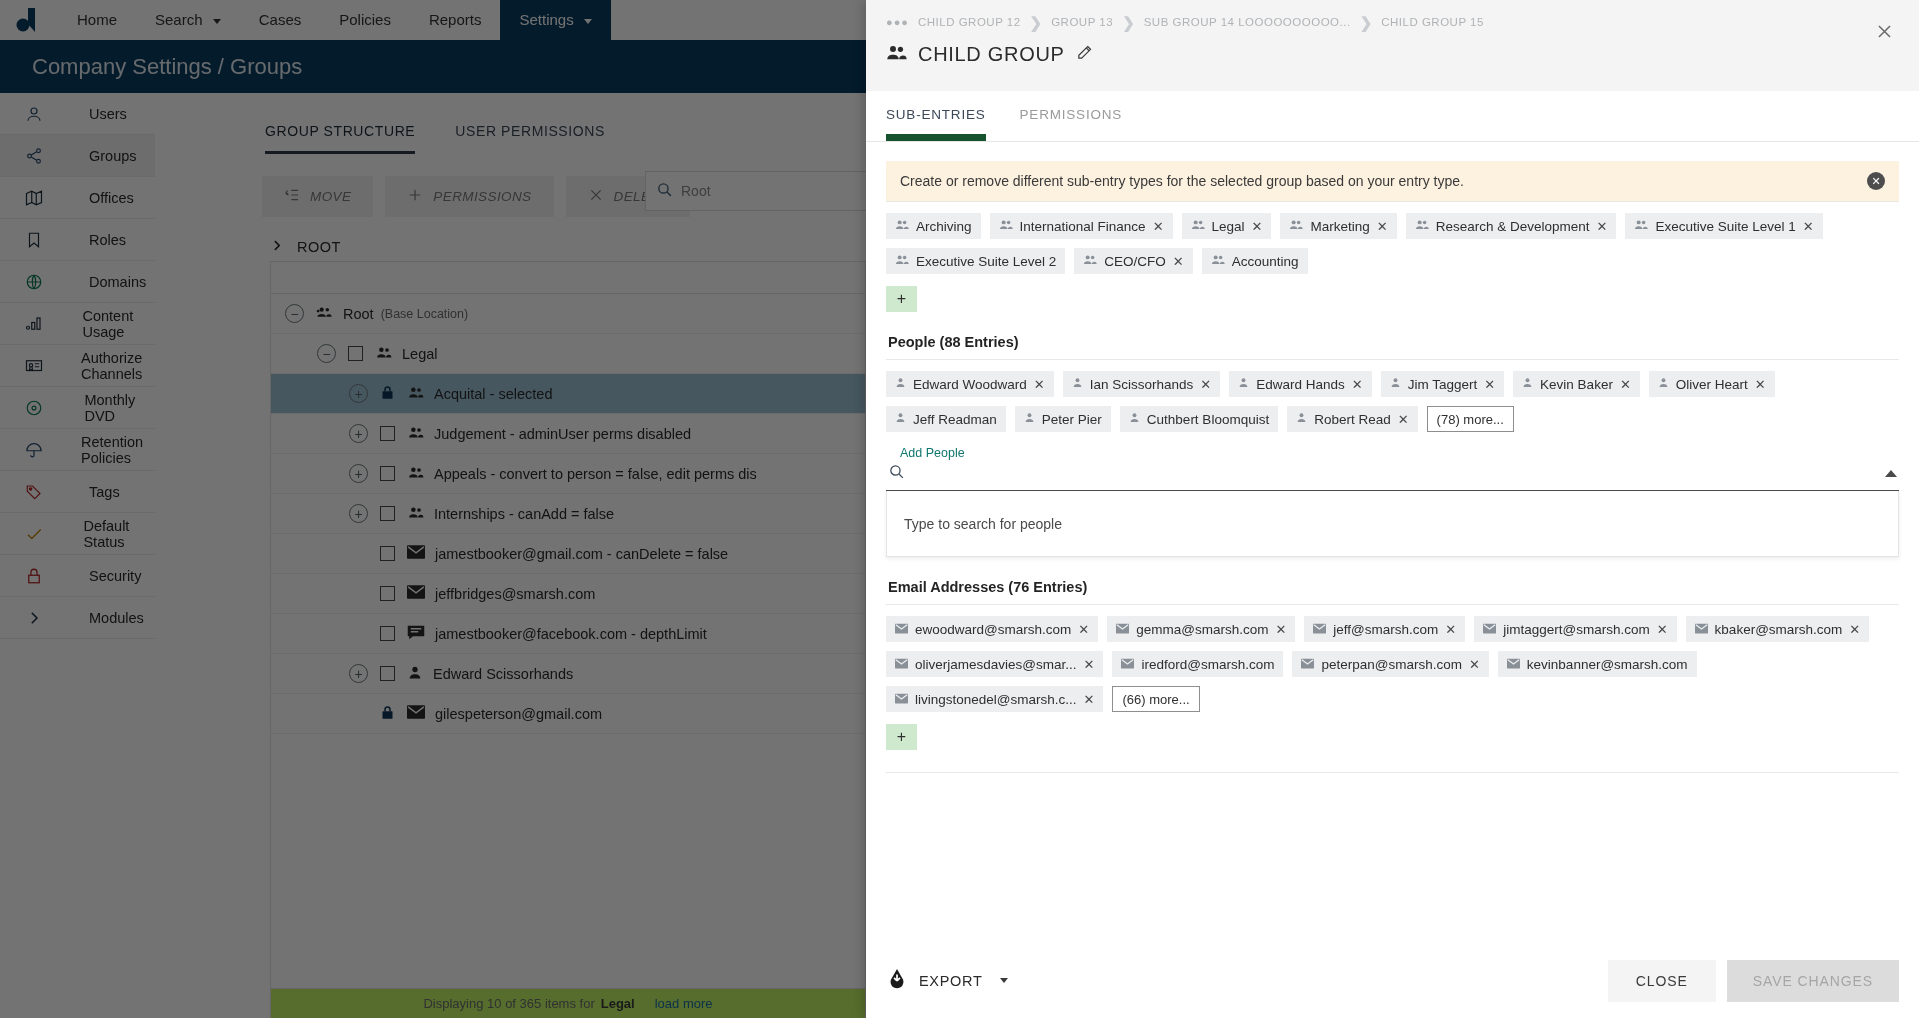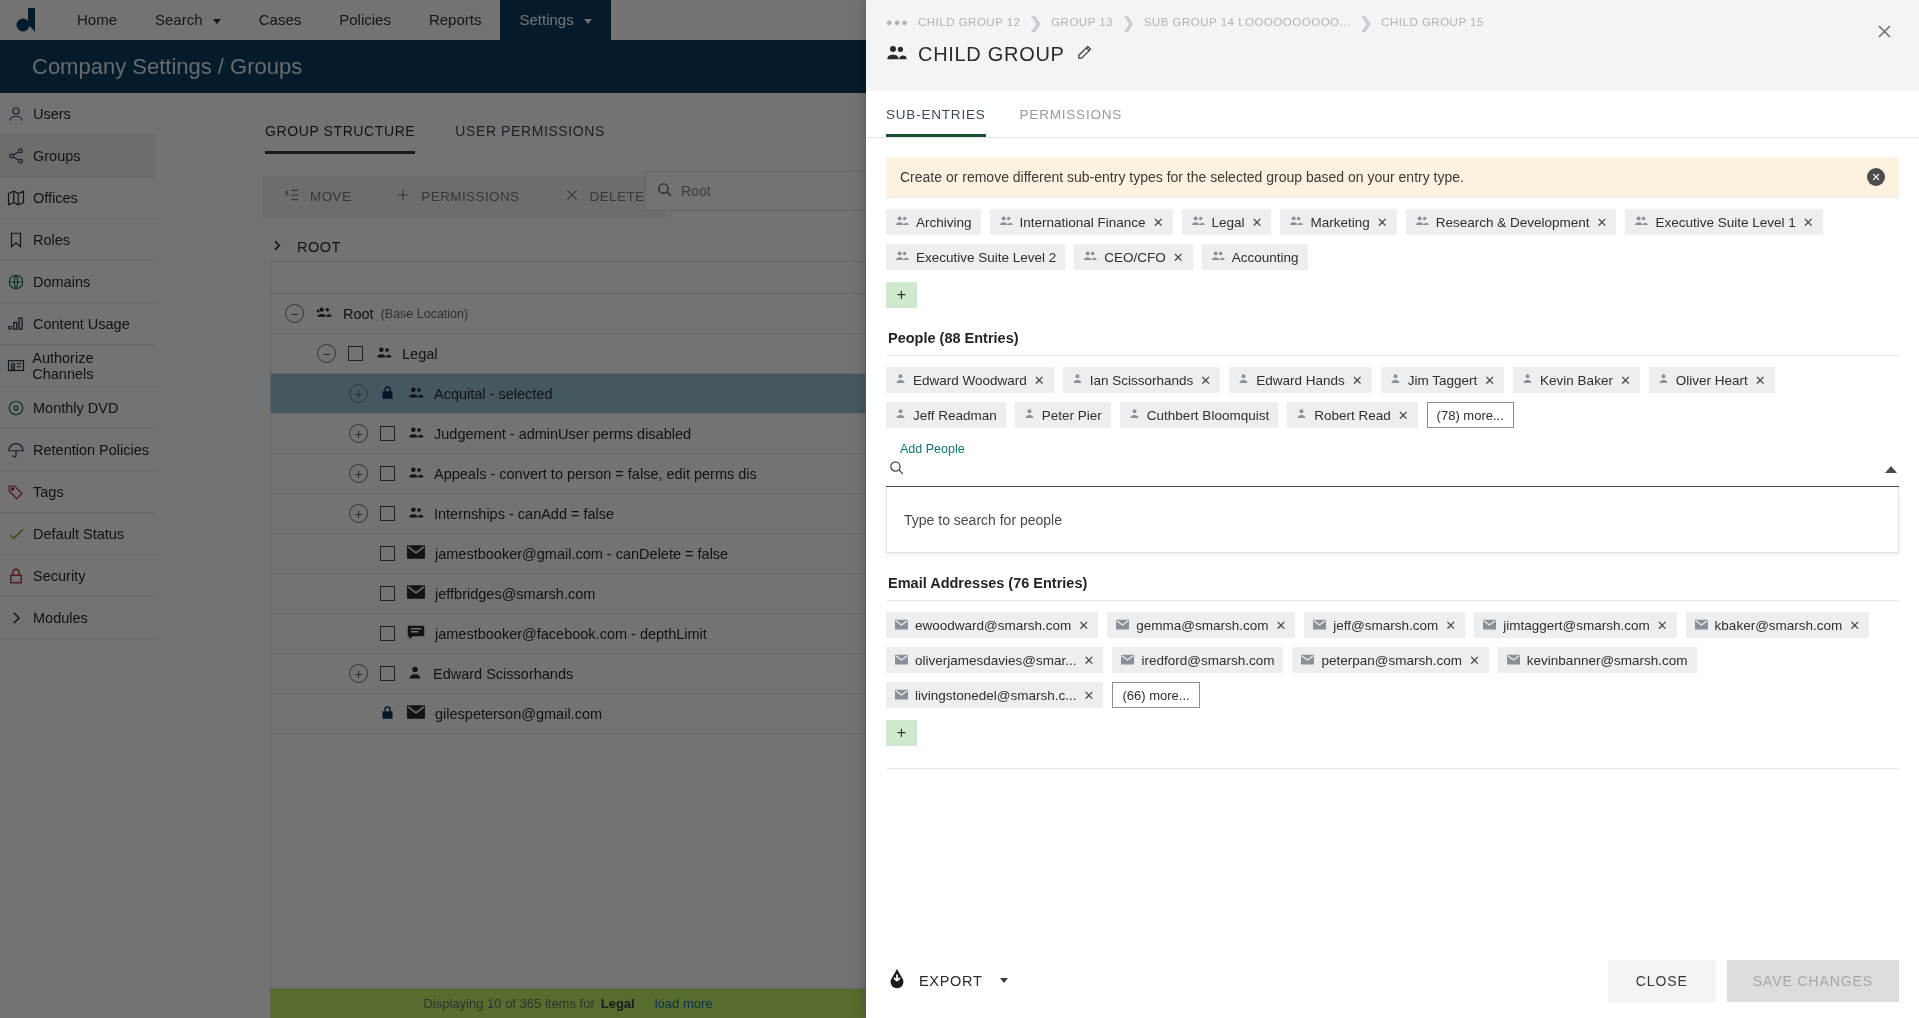--- a/index.html
+++ b/index.html
@@ -49,32 +49,32 @@
     background:#0a3d62; color:#e3eaf0;
     font-size: 22px; padding-left: 32px; display:flex; align-items:center;
   }
 
   
   .sidebar {
     position:absolute; left:0; top:93px; width:155px; bottom:0;
     background:#ffffff;
   }
   .side-item {
-    display:flex; align-items:center; height:42px; padding-left:7px;
-    font-size: 14.5px; color:#2a2a2a; border-bottom:1px solid #ececec;
+    display:flex; align-items:center; height:42px; padding-left:25px;
+    font-size: 14.5px; color:#2a2a2a; border-bottom:1px solid #ececec;gap:38px;
   }
   .side-item.sel { background:#f2f2f2; }
   .side-ico { width:26px; height:20px; display:inline-flex; align-items:center; }
 
   
   .content { position:absolute; left:155px; top:93px; right:0; bottom:0; background:#fff; }
   .tabs-row { display:flex; padding: 30px 0 0 110px; }
   .ctab { font-size: 14px; letter-spacing:.6px; color:#3c4858; padding-bottom:12px; margin-right:40px; }
   .ctab.active { border-bottom: 3px solid #2d3b45; color:#1d2b36; }
-  .toolbar { display:flex; padding: 22px 0 0 107px; }
+  .toolbar { display:flex; gap:12px; padding: 22px 0 0 107px; font-style: italic; }
   .tbtn {
     background:#f1f1f1; color:#7a7a7a; font-size: 13.5px; letter-spacing:.4px;
     padding: 11px 22px; display:flex; align-items:center; gap:10px; white-space:nowrap;
   }
   .root-row { display:flex; align-items:center; gap:14px; padding: 22px 0 0 115px; font-size:14.5px; color:#2a2a2a; letter-spacing:.5px;}
   .searchbar {
     position:absolute; left: 490px; top: 78px; width: 280px; height: 40px;
     border:1px solid #dcdcdc; display:flex; align-items:center; gap:8px; padding:0 10px;
     font-size:14px; color:#8a8a8a; background:#fff;
   }
@@ -121,21 +121,21 @@
   .panel-title { font-size:20px; letter-spacing:.7px; color:#2b2b2b; }
   .panel-close {
     position:absolute; right:22px; top:18px; width:26px; height:26px;
     display:flex; align-items:center; justify-content:center; color:#6b6b6b;
   }
   .panel-tabs {
     flex:none; display:flex; gap:34px; padding: 16px 0 0 20px;
     border-bottom:1px solid #e6e6e6; background:#fff;
   }
   .ptab { font-size:13.5px; letter-spacing:.8px; color:#9a9a9a; padding-bottom:12px; }
-  .ptab.active { color:#3c4858; border-bottom:3px solid #14532d; }
+  .ptab.active { color:#3c4858; border-bottom:7px solid #14532d; }
 
   .panel-body { flex:1; overflow:hidden; background:#fff; padding: 0 20px; position:relative;}
   .alert {
     margin-top:19px; background:#fdf1df; height:40px; display:flex; align-items:center;
     justify-content:space-between; padding:0 14px; font-size:14px; color:#3a3a3a;
   }
   .alert-close {
     width:18px;height:18px;border-radius:50%;background:#4d4d4d;color:#fff;
     display:flex;align-items:center;justify-content:center;font-size:11px;line-height:1;
     flex:none; font-family:"Liberation Sans", sans-serif;

